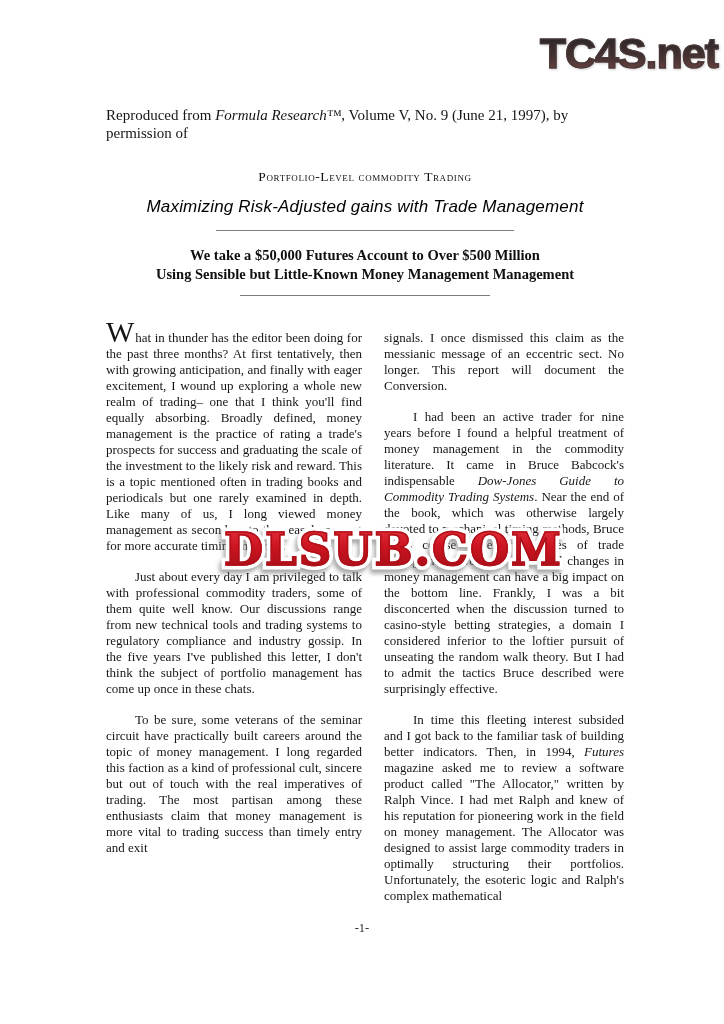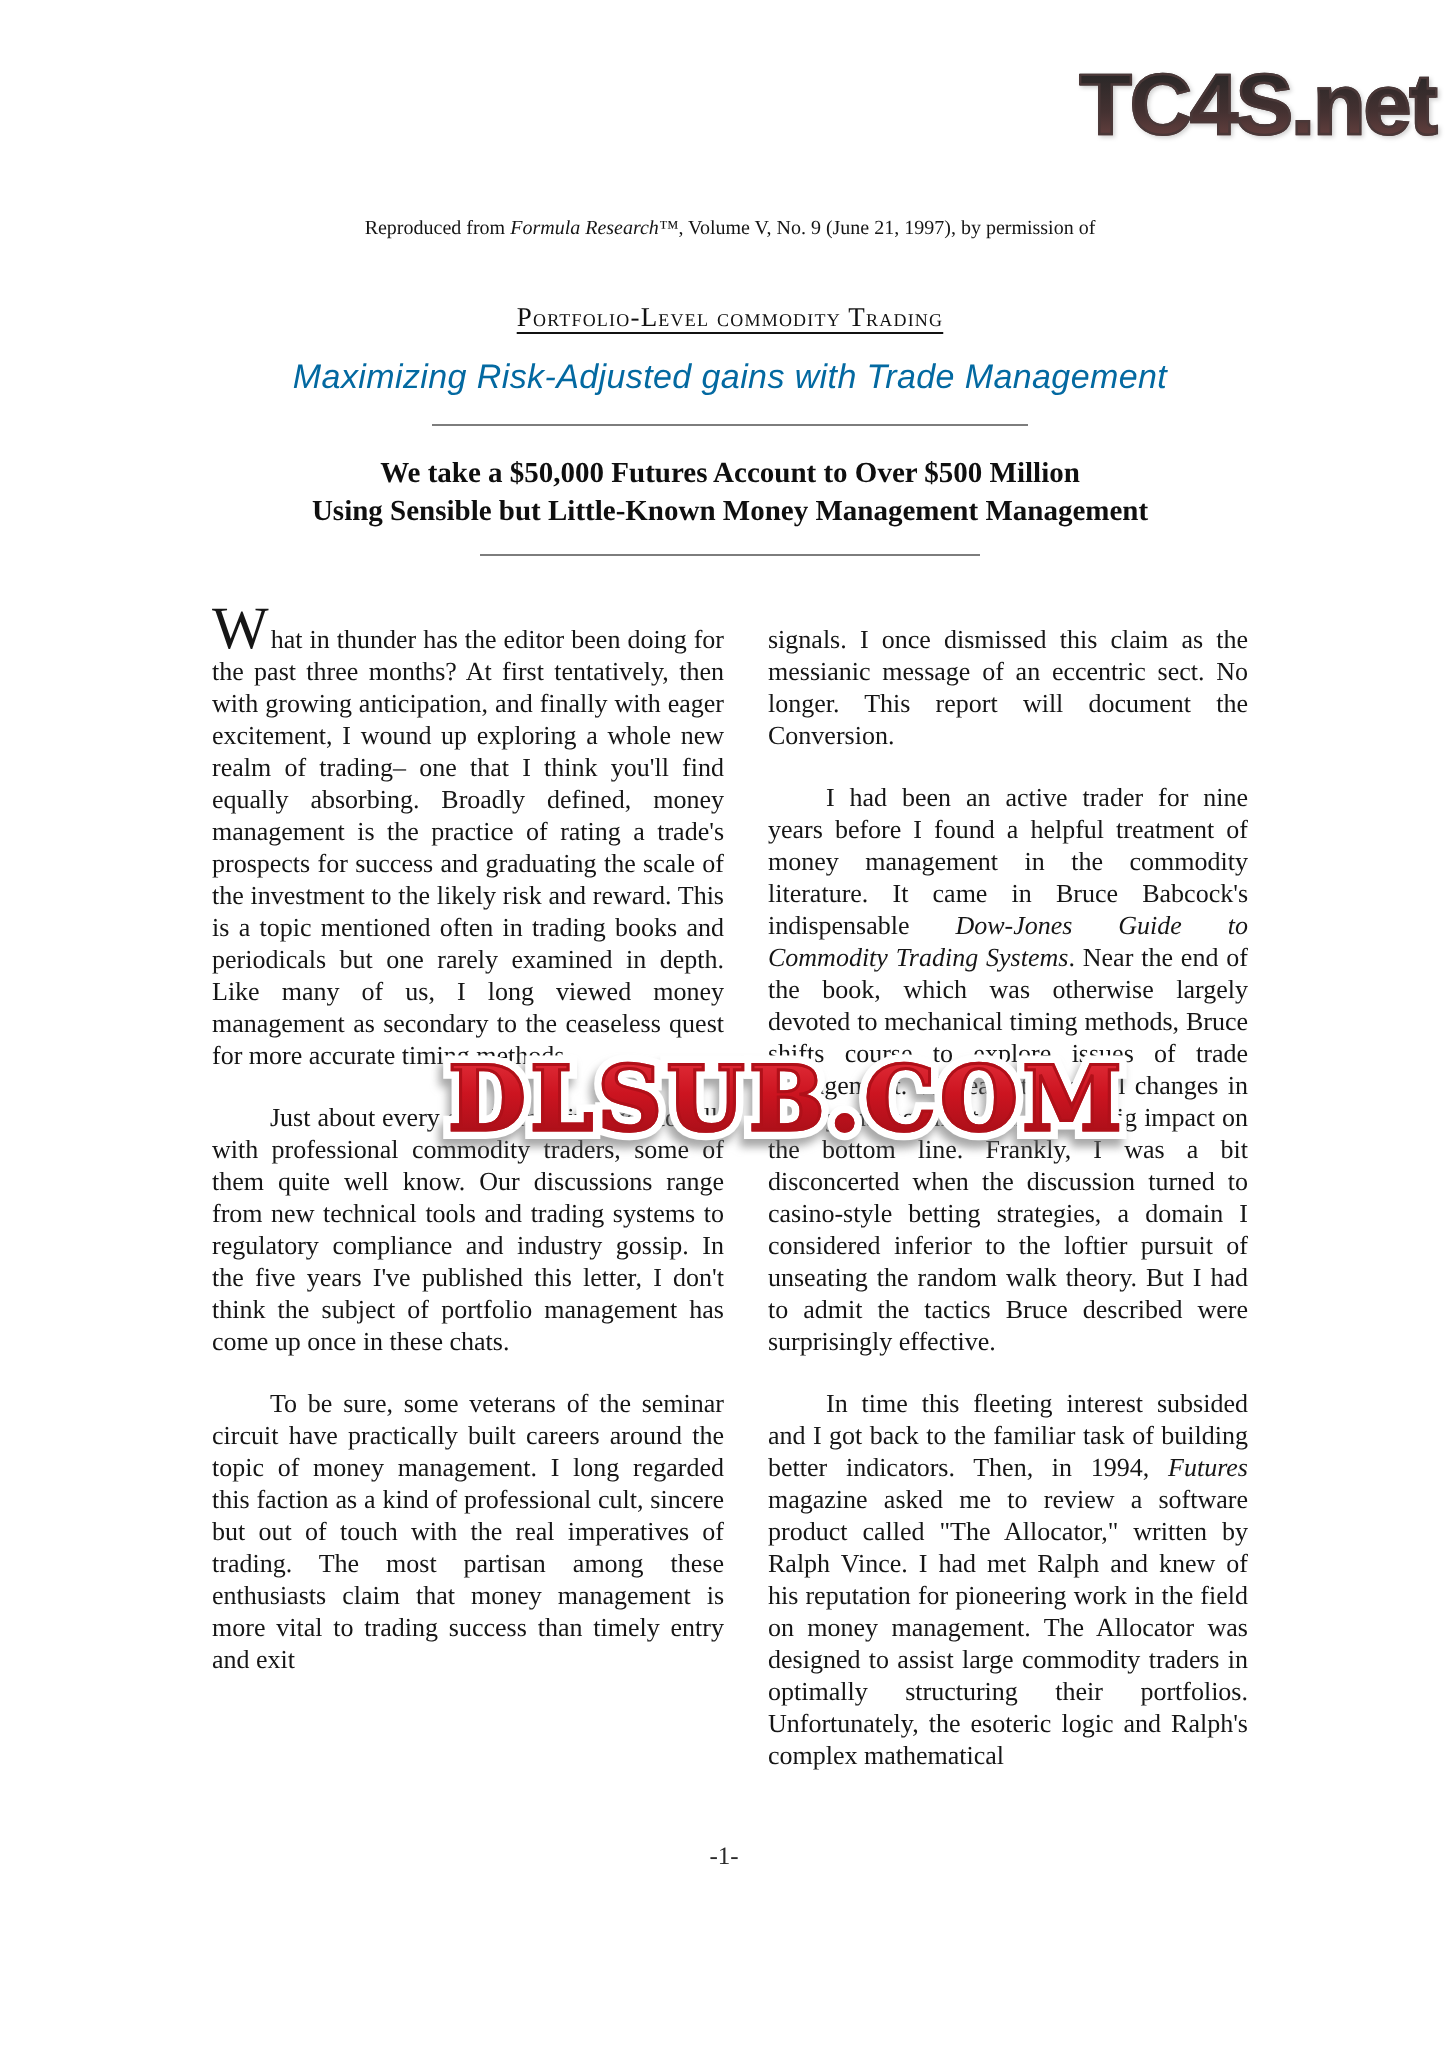--- a/index.html
+++ b/index.html
@@ -4,31 +4,31 @@
 <style>
   html,body{margin:0;padding:0;}
   body{
     width:724px;height:1024px;position:relative;background:#ffffff;
     font-family:"Liberation Serif",serif;color:#1c1c1c;overflow:hidden;
   }
   .page{position:absolute;inset:0;background:#fff;}
 
   
   .content{position:absolute;left:106px;top:106px;width:518px;}
-  .doc-header{text-align:center;font-size:10px;line-height:18px;color:#151515;}
+  .doc-header{font-size:15px;line-height:18px;color:#151515;}
   .it{font-style:italic;}
   .kicker{
     margin-top:27px;text-align:center;font-size:13.5px;
     font-variant:small-caps;letter-spacing:0.6px;
-    text-decoration:underline;text-underline-offset:3px;color:#111;
+    text-underline-offset:3px;color:#111;
   }
   .headline{
     margin-top:12px;text-align:center;
     font-family:"Liberation Sans",sans-serif;font-style:italic;
-    font-size:17px;letter-spacing:0.2px;color:#0369a1;
+    font-size:17px;letter-spacing:0.2px;color:#000000;
   }
   .rule{height:1px;background:#7d7d7d;margin-left:auto;margin-right:auto;}
   .rule-1{width:298px;margin-top:13px;}
   .rule-2{width:250px;margin-top:12px;}
   .subhead{margin-top:15px;text-align:center;font-weight:bold;font-size:14.5px;line-height:18.5px;color:#0f0f0f;font-family:Liberation Serif, serif;}
 
   .columns{display:flex;gap:22px;margin-top:34px;}
   .col{font-size:13px;line-height:16px;text-align:justify;color:#161616;}
   .col-left{width:256px;}
   .col-right{width:240px;}

